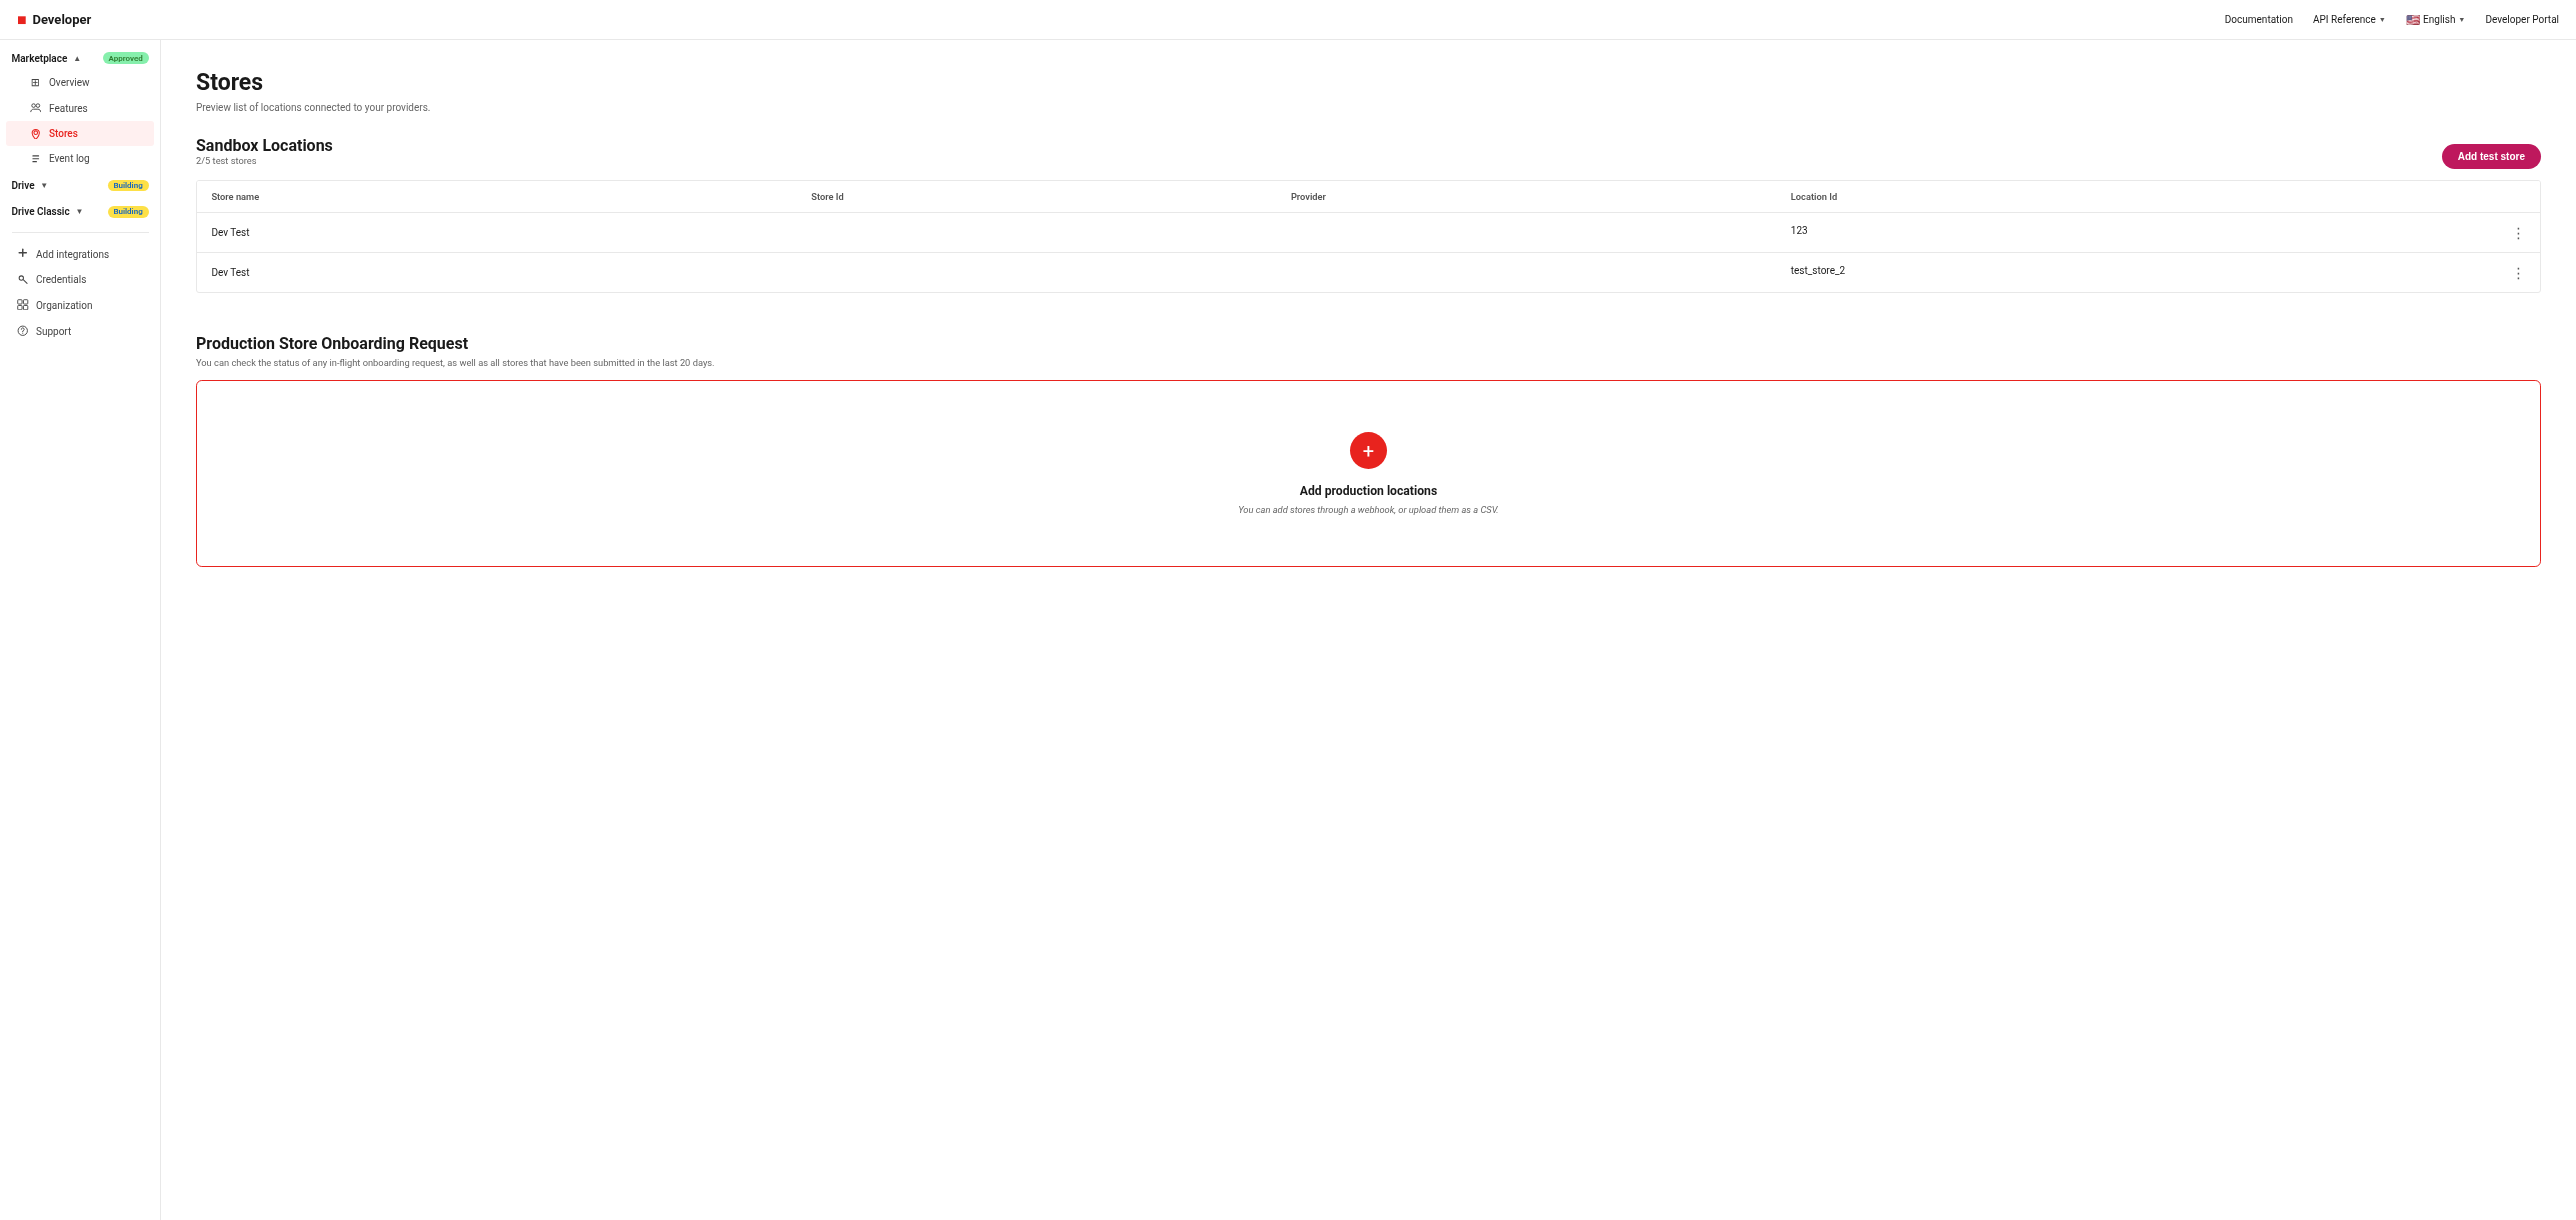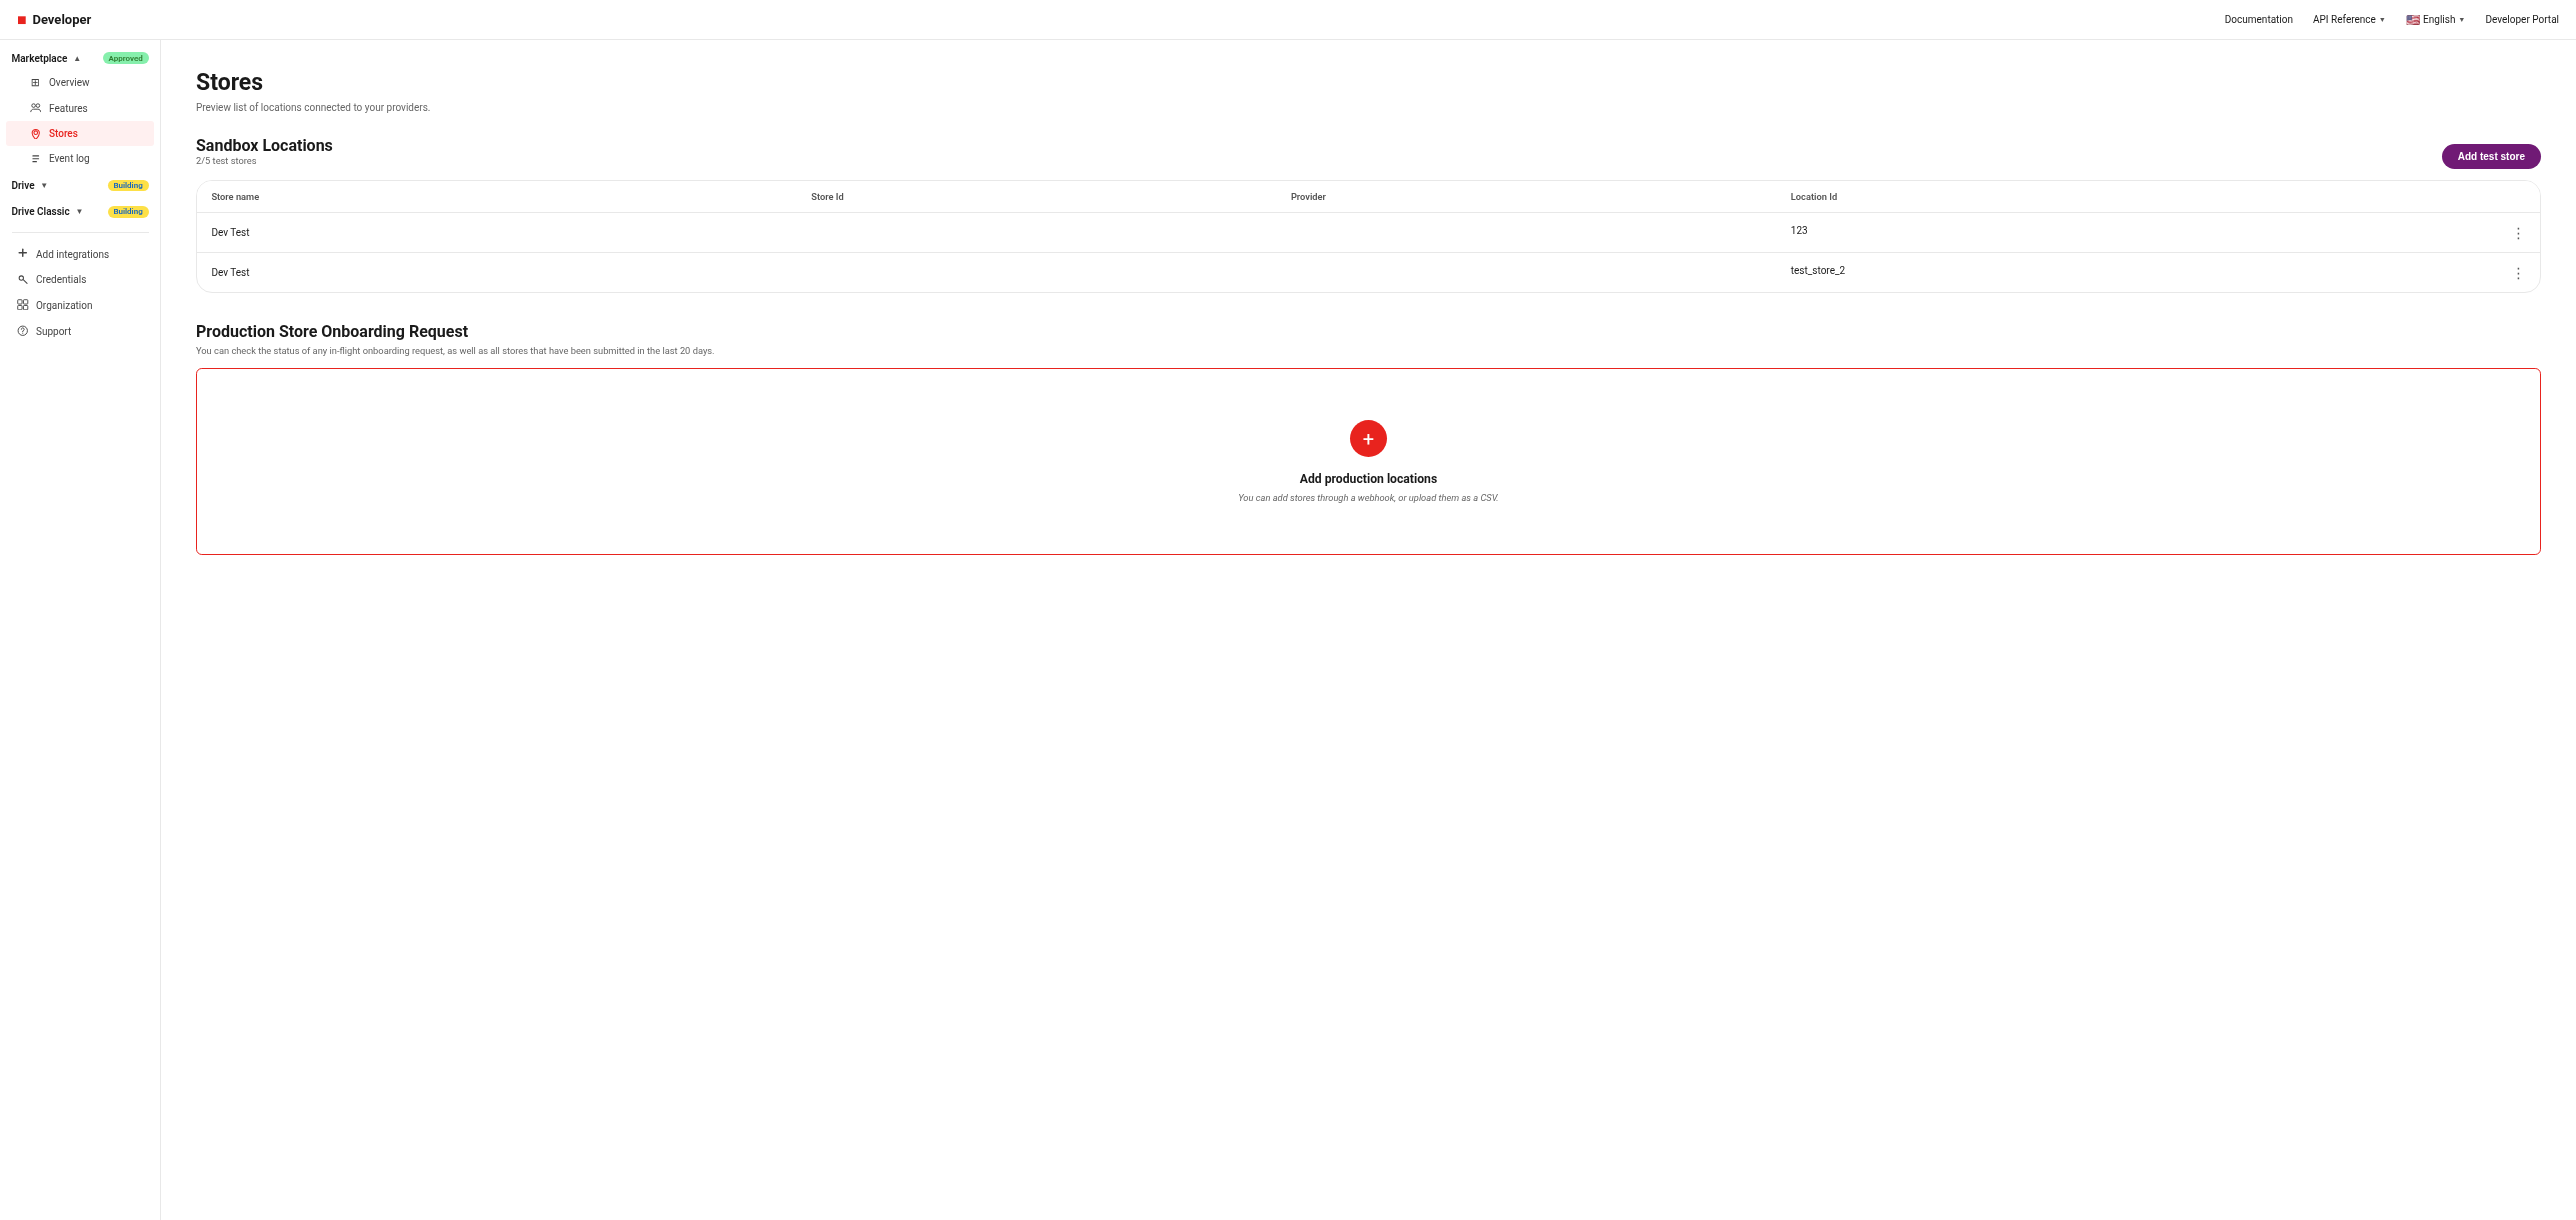--- a/index.html
+++ b/index.html
@@ -67,26 +67,26 @@
 
     
     .section-header {
       display: flex; align-items: center; justify-content: space-between;
       margin-bottom: 2.9px;
     }
     .section-title { font-size: 16px; font-weight: 700; }
     .section-count { font-size: 9.3px; color: #666; margin-bottom: 11.5px; }
 
     .btn-add-test {
-      background: #701a75; color: #fff; border: none; border-radius: 17px;
+      background: #be185d; color: #fff; border: none; border-radius: 17px;
       padding: 7.2px 16px; font-size: 10px; font-weight: 600; cursor: pointer;
     }
 
     
-    .table-container { border: 0.7px solid #e8e8e8; border-radius: 16px; overflow: hidden; margin-bottom: 29px; }
+    .table-container { border: 0.7px solid #e8e8e8; border-radius: 3px; overflow: hidden; margin-bottom: 41px; }
     .table { width: 100%; border-collapse: collapse; }
     .table th {
       text-align: left; padding: 10px 14.4px; font-size: 9.3px; font-weight: 600;
       color: #555; background: #fff; border-bottom: 0.7px solid #e8e8e8;
     }
     .table td {
       padding: 11.5px 14.4px; font-size: 10px; border-bottom: 0.7px solid #e8e8e8;
     }
     .table tr:last-child td { border-bottom: none; }
     .table .more-btn { background: none; border: none; cursor: pointer; font-size: 14.4px; color: #555; float: right; }

